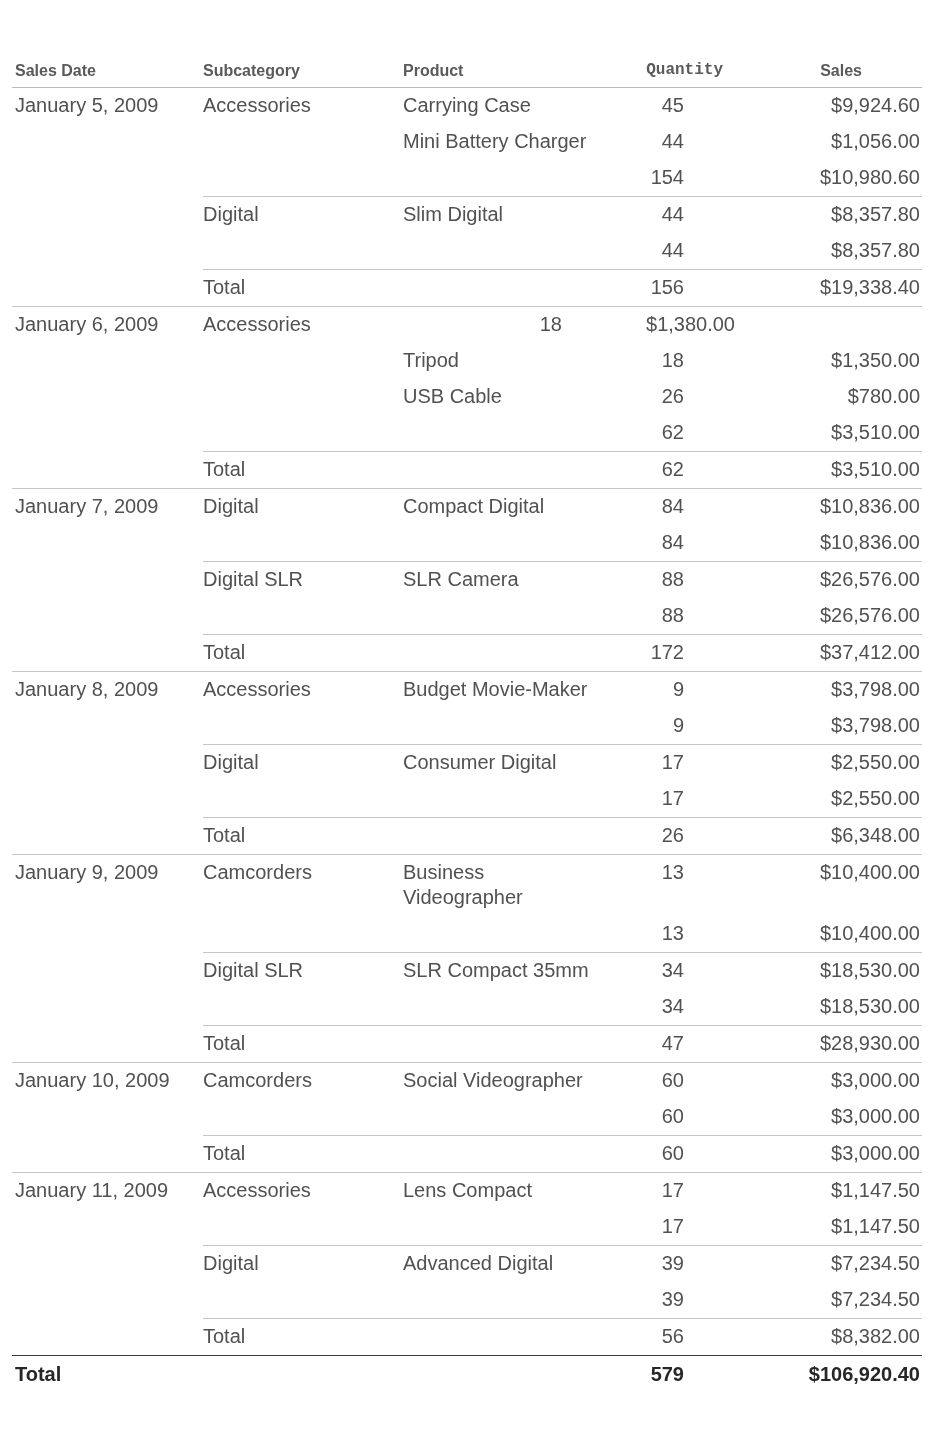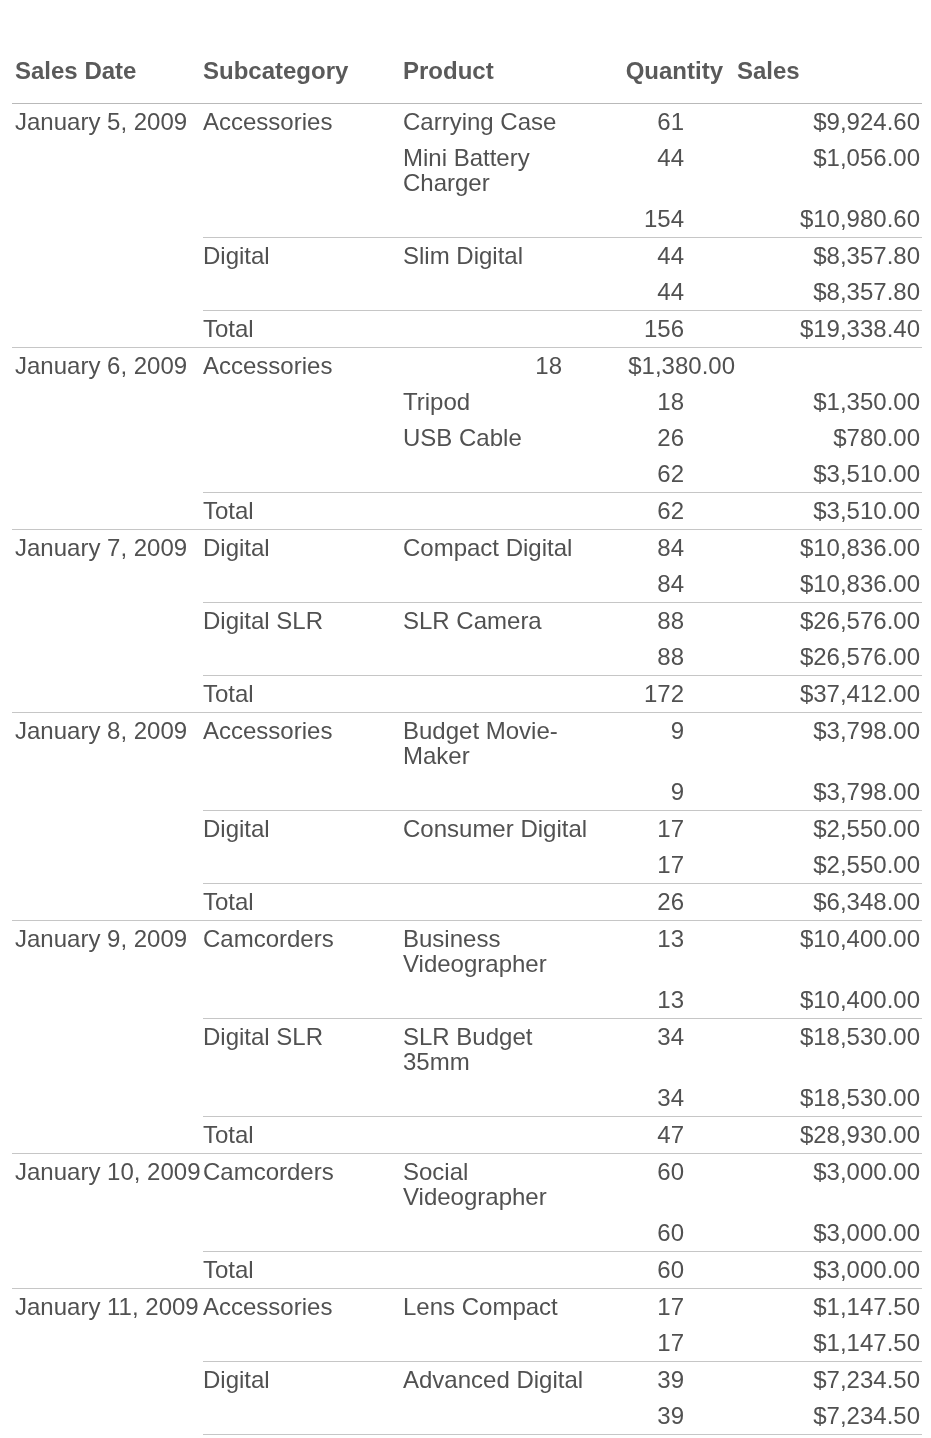--- a/index.html
+++ b/index.html
@@ -22,32 +22,32 @@
     font-size:36px;font-weight:bold;color:var(--title-color);
     line-height:40px;margin-left:7px;letter-spacing:.5px;
   }
   .sales-table{width:910px;margin-top:46px;}
   .row,.header-row{
     display:grid;
     grid-template-columns:191px 200px 212px 122px 185px;
     align-items:start;
   }
   .header-row{
-    font-weight:bold;color:var(--header-text);font-size:24px;line-height:25px;
-    padding-bottom:20px;border-bottom:1px solid var(--line-header);
-  }
-  .row{font-size:24px;line-height:25px;color:var(--body-text);padding:5px 0 6px;}
+    font-weight:bold;color:var(--header-text);font-size:16px;line-height:25px;
+    padding-bottom:4px;border-bottom:1px solid var(--line-header);
+  }
+  .row{font-size:20px;line-height:25px;color:var(--body-text);padding:5px 0 6px;}
   .cell{min-height:1px;}
   .c-date{padding-left:3px;}
   .h-date{padding-left:3px;}
   .c-prod{white-space:pre-line;padding-right:14px;}
   .c-qty{text-align:right;padding-right:53px;}
-  .h-qty{text-align:right;padding-right:14px;}
+  .h-qty{text-align:right;padding-right:14px;font-family:Liberation Mono, monospace;}
   .c-sales{text-align:right;padding-right:2px;}
-  .h-sales{padding-right:60px;}
+  .h-sales{text-align:right;padding-right:60px;}
   .sep{border-top:1px solid var(--line-light);height:0;}
   .sep.inner{margin-left:191px;}
   .sep.dark{border-top-color:var(--line-dark);}
   .grand-total-row{font-weight:bold;color:var(--total-text);padding-top:6px;}
   .grand-total-row .c-qty{color:var(--total-text);}
 </style>
 </head>
 <body>
 
 <div class="report">
@@ -59,21 +59,21 @@
       <div class="cell">Product</div>
       <div class="cell h-qty">Quantity</div>
       <div class="cell h-sales">Sales</div>
     </div>
 
     <div>
         <div class="row">
           <div class="cell c-date">January 5, 2009</div>
           <div class="cell">Accessories</div>
           <div class="cell c-prod">Carrying Case</div>
-          <div class="cell c-qty">61</div>
+          <div class="cell c-qty">45</div>
           <div class="cell c-sales">$9,924.60</div>
         </div>
         <div class="row">
           <div class="cell c-date"></div>
           <div class="cell"></div>
           <div class="cell c-prod">Mini Battery Charger</div>
           <div class="cell c-qty">44</div>
           <div class="cell c-sales">$1,056.00</div>
         </div>
         <div class="row">
@@ -231,21 +231,21 @@
           <div class="cell c-date"></div>
           <div class="cell"></div>
           <div class="cell c-prod"></div>
           <div class="cell c-qty">13</div>
           <div class="cell c-sales">$10,400.00</div>
         </div>
         <div class="sep inner"></div>
         <div class="row">
           <div class="cell c-date"></div>
           <div class="cell">Digital SLR</div>
-          <div class="cell c-prod">SLR Budget 35mm</div>
+          <div class="cell c-prod">SLR Compact 35mm</div>
           <div class="cell c-qty">34</div>
           <div class="cell c-sales">$18,530.00</div>
         </div>
         <div class="row">
           <div class="cell c-date"></div>
           <div class="cell"></div>
           <div class="cell c-prod"></div>
           <div class="cell c-qty">34</div>
           <div class="cell c-sales">$18,530.00</div>
         </div>

